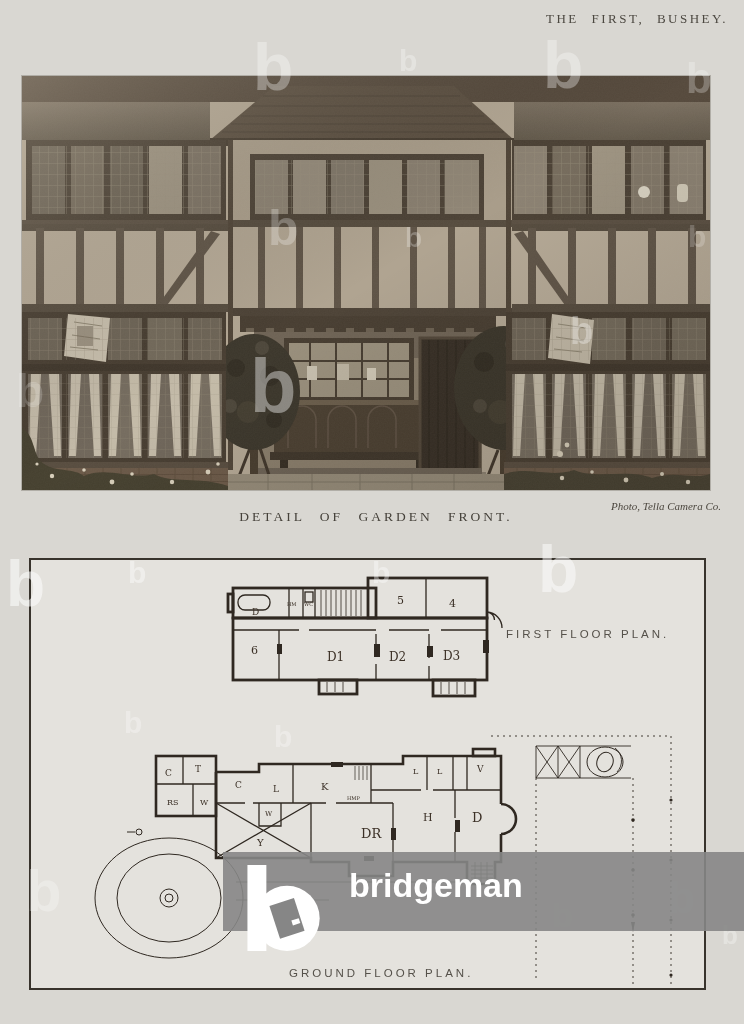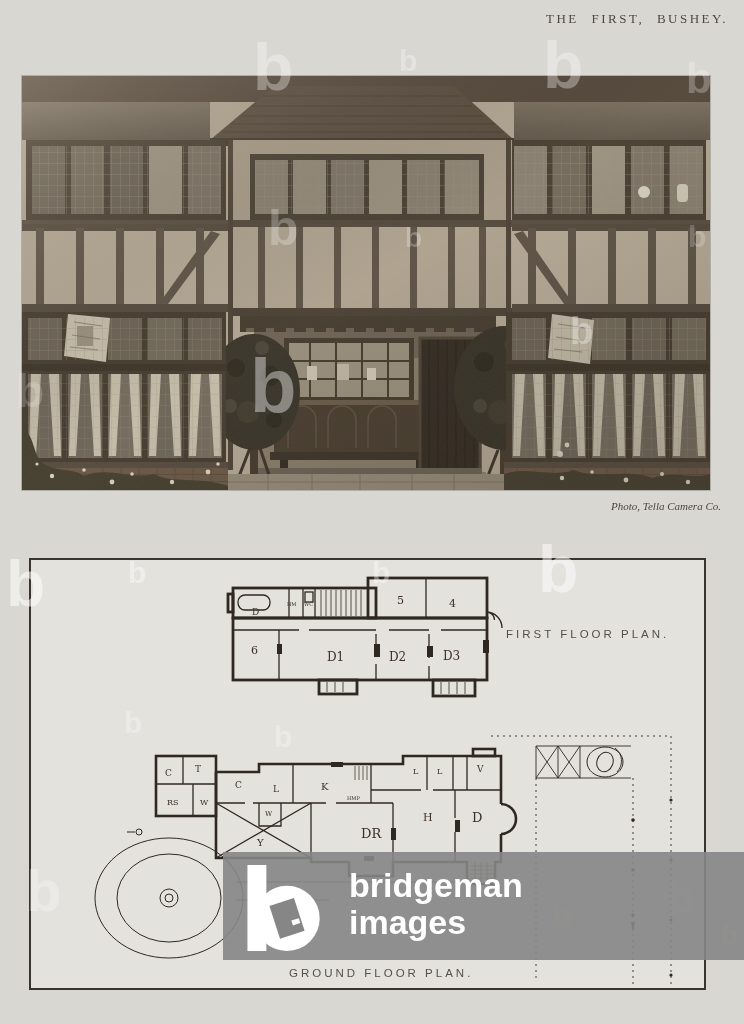--- a/index.html
+++ b/index.html
@@ -9,21 +9,21 @@
             word-spacing:7px; color:#4c4841; }
   .photo { position:absolute; left:22px; top:76px; width:688px; height:414px;
            background:#b3a794; box-shadow:0 0 0 1px rgba(60,50,40,.25); }
   .photo svg { display:block; }
   .caption { position:absolute; left:176px; top:509px; width:400px; text-align:center;
              font-size:13.5px; letter-spacing:3px; word-spacing:9px; color:#45413a; }
   .credit { position:absolute; right:23px; top:500px; font-size:11px; font-style:italic; color:#4c473f; }
   .planbox { position:absolute; left:29px; top:558px; width:673px; height:428px;
              border:2px solid #38332c; background:#e4e2dd; }
   .planbox svg { display:block; }
-  .band { position:absolute; left:223px; top:852px; width:521px; height:108px;
+  .band { position:absolute; left:223px; top:852px; width:521px; height:79px;
           background:rgba(134,134,134,0.9); }
   .logo { position:absolute; left:24px; top:13px; }
   .brand { position:absolute; left:126px; top:15px; font-family:"Liberation Sans", sans-serif;
            font-weight:bold; font-size:34px; line-height:37px; color:#ffffff; }
   .wm { position:absolute; font-family:"Liberation Sans", sans-serif; font-weight:bold;
         color:#ffffff; line-height:1; pointer-events:none; }
   .plan-title { font-family:"Liberation Sans", sans-serif; letter-spacing:3px; fill:#55514a; }
   .room-lbl { font-family:"DejaVu Serif", serif; fill:#3b3026; }
 </style>
 </head>
@@ -308,20 +308,21 @@
             <circle cx="538" cy="378" r="3"></circle>
             <circle cx="545" cy="369" r="2.4"></circle>
         </g>
       </g>
 
       <rect x="0" y="0" width="688" height="414" fill="url(#tone)"></rect>
       <rect x="0" y="0" width="688" height="414" filter="url(#grain)" opacity="0.22"></rect>
     </svg>
   </div>
 
+  <div class="caption">DETAIL OF GARDEN FRONT.</div>
   <div class="credit">Photo, Tella Camera Co.</div>
 
   <div class="planbox">
     <svg width="673" height="428" viewBox="0 0 673 428">
 
       <g stroke="#2f2821" fill="none">
         <g stroke-width="2.8">
           <rect x="202" y="28" width="143" height="30"></rect>
           <rect x="337" y="18" width="119" height="40"></rect>
           <rect x="202" y="58" width="254" height="62"></rect>
@@ -468,17 +469,16 @@
     <svg class="logo" width="80" height="86" viewBox="0 0 92 100">
       <rect x="0" y="0" width="22" height="100" fill="#ffffff"></rect>
       <circle cx="46" cy="62" r="38" fill="#ffffff"></circle>
       <g transform="rotate(-18 46 62)">
         <rect x="31" y="42" width="30" height="40" fill="#868686"></rect>
         <rect x="50" y="66" width="9" height="6" fill="#ffffff"></rect>
       </g>
     </svg>
     <div class="brand">
       <div>bridgeman</div>
-      <div>images</div>
     </div>
   </div>
 
 </div>
 
 </body></html>

